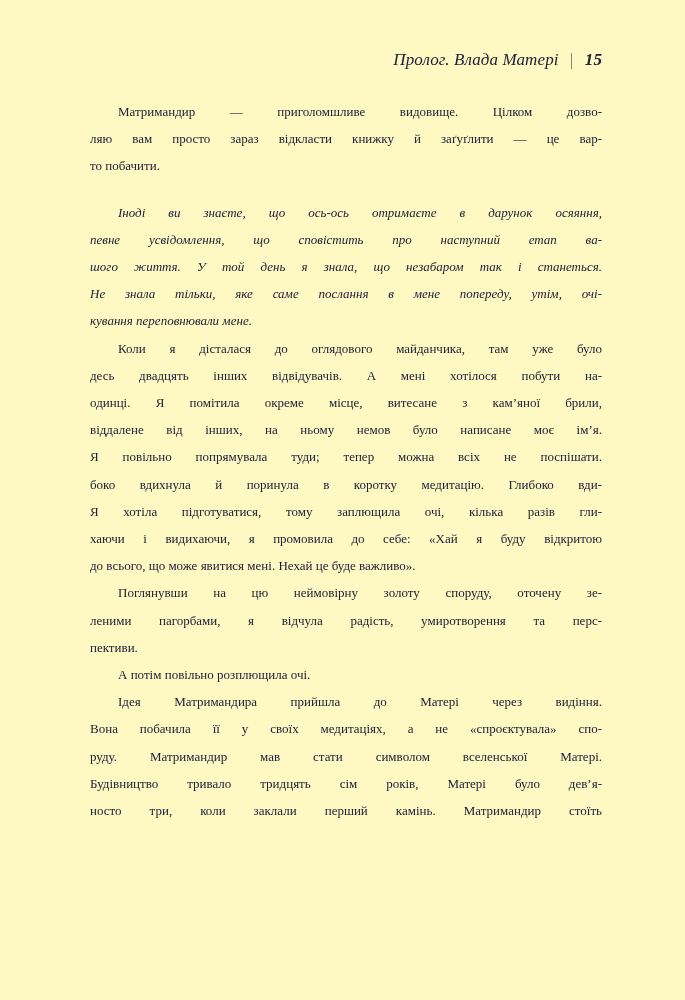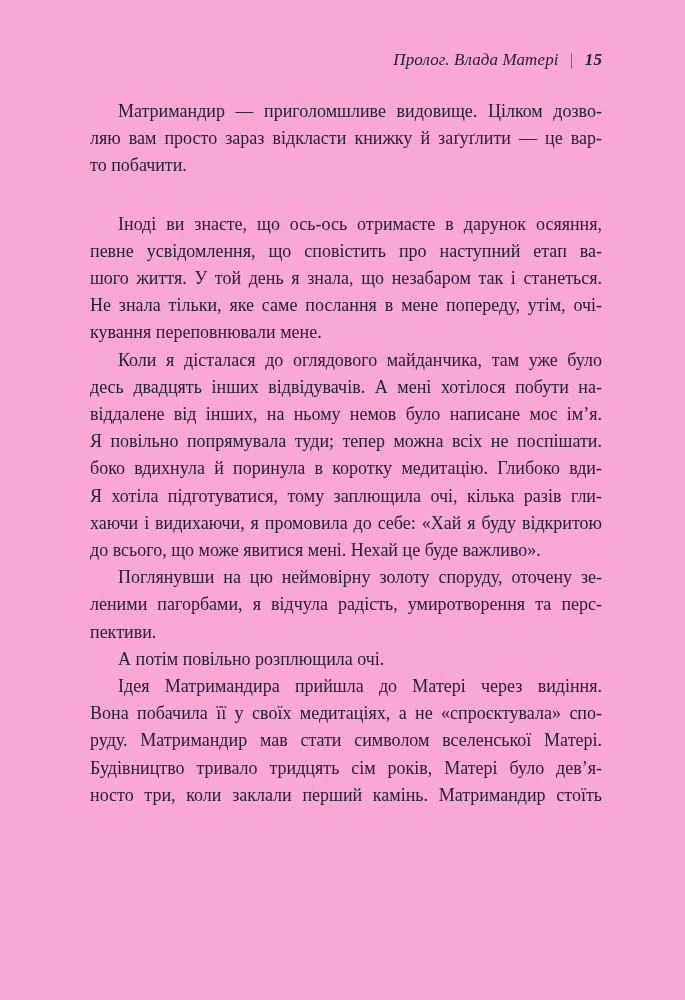--- a/index.html
+++ b/index.html
@@ -5,21 +5,21 @@
   html, body {
     margin: 0;
     padding: 0;
     background: #e8e8e8;
   }
   .sheet {
     position: relative;
     width: 685px;
     height: 1000px;
     margin: 0 auto;
-    background: #f9a8d4;
+    background: #fef9c3;
     box-sizing: border-box;
     padding-top: 50px;
     overflow: hidden;
     font-family: "Liberation Serif", "DejaVu Serif", serif;
     color: #20223a;
   }
   .textblock {
     margin-left: 90px;
     width: 512px;
   }
@@ -36,25 +36,25 @@
     font-style: normal;
     font-weight: 300;
     opacity: 0.9;
     transform: scaleX(0.7);
   }
   .running-header .pagenum {
     font-weight: bold;
   }
   .bodytext {
     margin-top: 28px;
-    font-size: 18px;
+    font-size: 13px;
     line-height: 27.2px;
   }
   .paragraph { margin: 0; }
-  .paragraph.gap-before { margin-top: 31px; }
+  .paragraph.gap-before { margin-top: 19px; font-style: italic; }
   .line {
     text-align: justify;
     text-align-last: justify;
   }
   .line.first { text-indent: 28px; }
   .line.last { text-align-last: left; }
 </style>
 </head>
 <body>
 
@@ -76,20 +76,21 @@
         <div class="paragraph gap-before">
           <div class="line first">Іноді ви знаєте, що ось-ось отримаєте в дарунок осяяння,</div>
           <div class="line">певне усвідомлення, що сповістить про наступний етап ва-</div>
           <div class="line">шого життя. У той день я знала, що незабаром так і станеться.</div>
           <div class="line">Не знала тільки, яке саме послання в мене попереду, утім, очі-</div>
           <div class="line last">кування переповнювали мене.</div>
         </div>
         <div class="paragraph">
           <div class="line first">Коли я дісталася до оглядового майданчика, там уже було</div>
           <div class="line">десь двадцять інших відвідувачів. А мені хотілося побути на-</div>
+          <div class="line">одинці. Я помітила окреме місце, витесане з кам’яної брили,</div>
           <div class="line">віддалене від інших, на ньому немов було написане моє ім’я.</div>
           <div class="line">Я повільно попрямувала туди; тепер можна всіх не поспішати.</div>
           <div class="line">боко вдихнула й поринула в коротку медитацію. Глибоко вди-</div>
           <div class="line">Я хотіла підготуватися, тому заплющила очі, кілька разів гли-</div>
           <div class="line">хаючи і видихаючи, я промовила до себе: «Хай я буду відкритою</div>
           <div class="line last">до всього, що може явитися мені. Нехай це буде важливо».</div>
         </div>
         <div class="paragraph">
           <div class="line first">Поглянувши на цю неймовірну золоту споруду, оточену зе-</div>
           <div class="line">леними пагорбами, я відчула радість, умиротворення та перс-</div>

